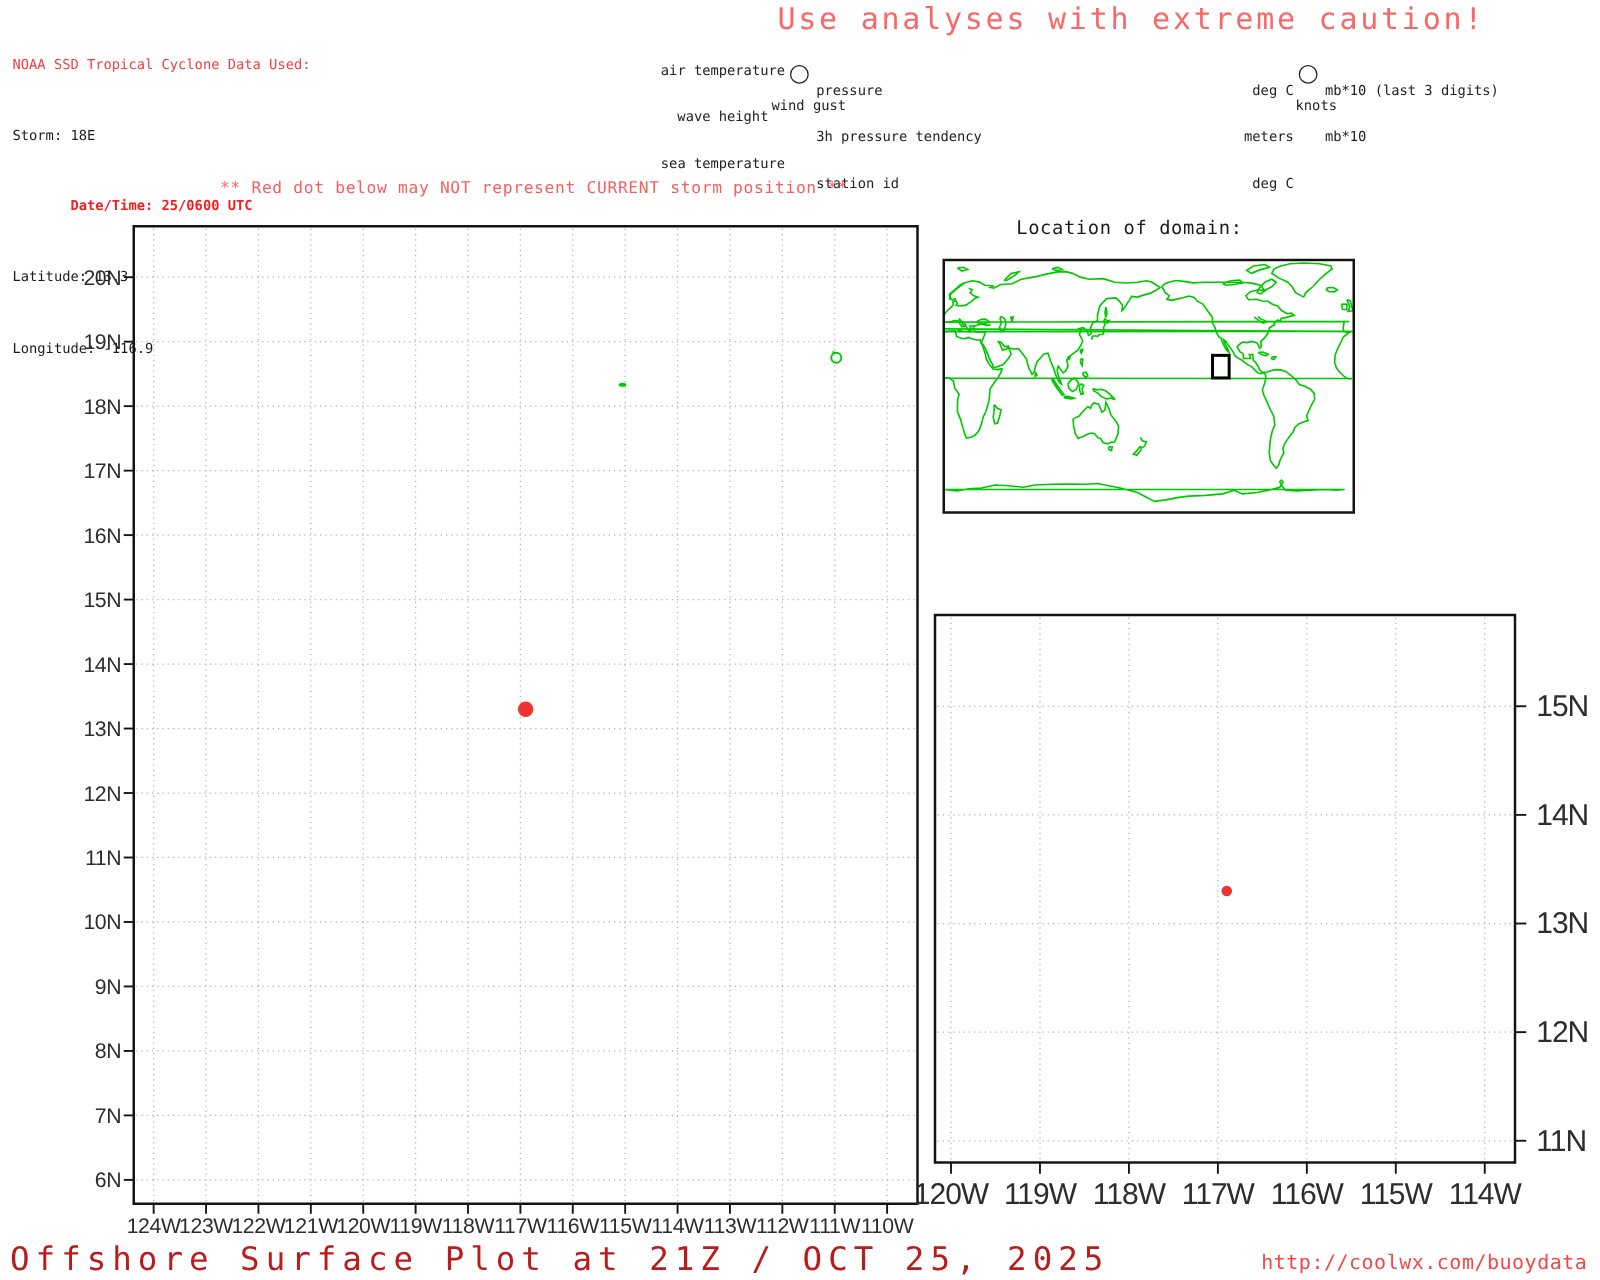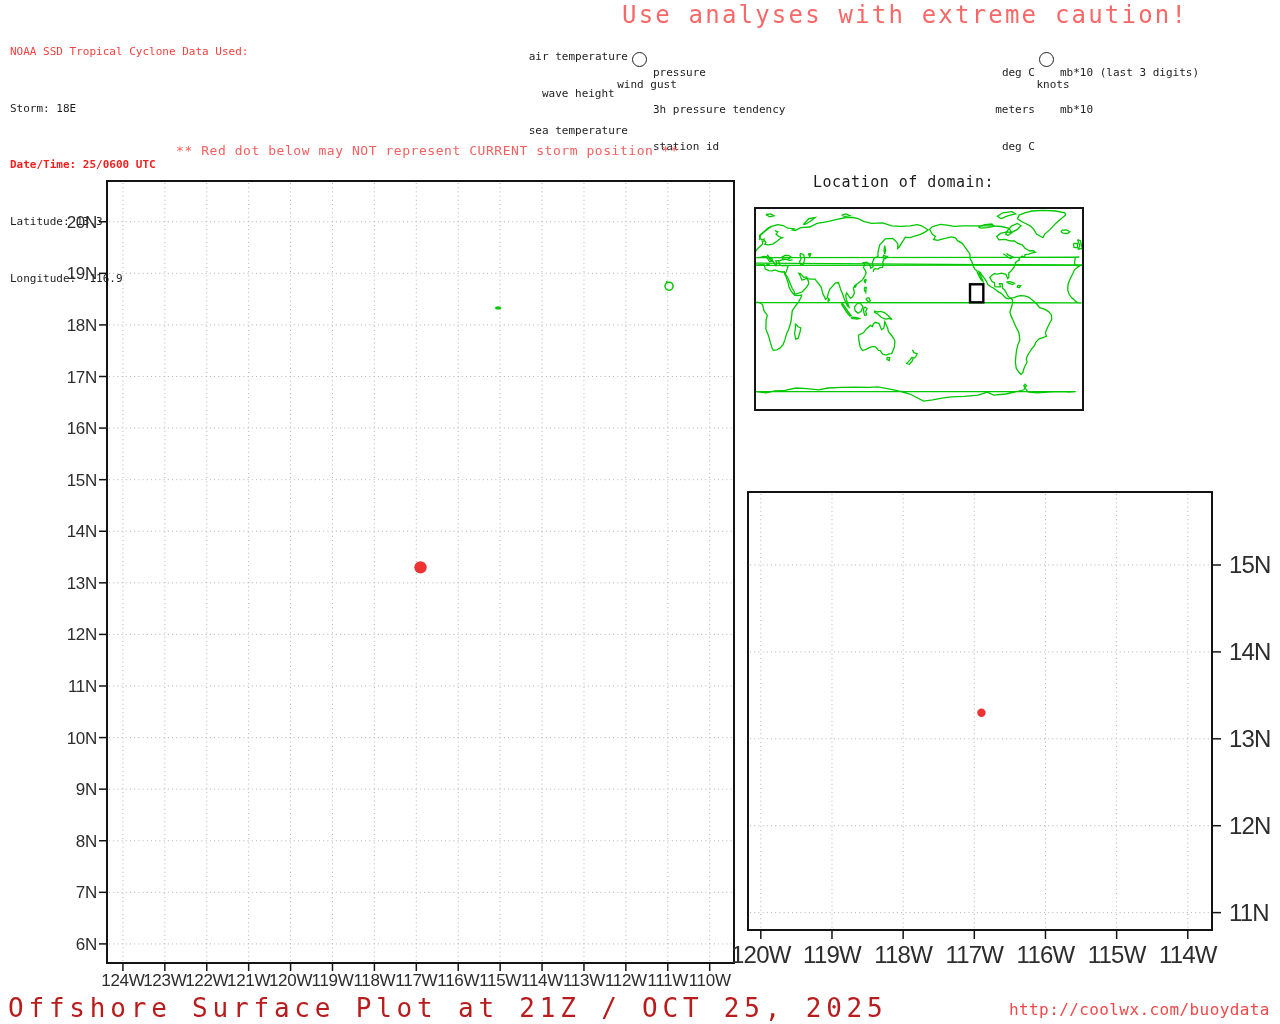--- a/index.html
+++ b/index.html
@@ -2,21 +2,21 @@
 <html><head>
 <meta charset="utf-8">
 <style>
   html,body{margin:0;padding:0;background:#ffffff;}
   .stage{position:relative;width:1280px;height:1024px;background:#ffffff;overflow:hidden;
          font-family:"DejaVu Sans Mono","Liberation Mono",monospace;}
   .abs{position:absolute;white-space:pre;}
   
   .info{left:10px;top:5px;font-size:11px;line-height:18.9px;color:#1c1c1c;}
   .info .red{color:#f43f3f;}
-  .info .redbold{color:#f21f1f;font-weight:bold;}
+  .info .redbold{color:#f21f1f;font-weight:bold;text-align:center;}
   
   .caution{left:622px;top:1px;font-size:24px;letter-spacing:2.2px;color:#f86868;}
   
   .leg{font-size:11px;line-height:12.33px;color:#222;}
   .leg-left{text-align:right;}
   .leg-circle{position:absolute;width:15px;height:15px;border:1.5px solid #222;border-radius:50%;
               box-sizing:border-box;background:#fff;}
   
   .warn{left:176px;top:143px;font-size:13px;letter-spacing:.55px;color:#f75f5f;}
   

